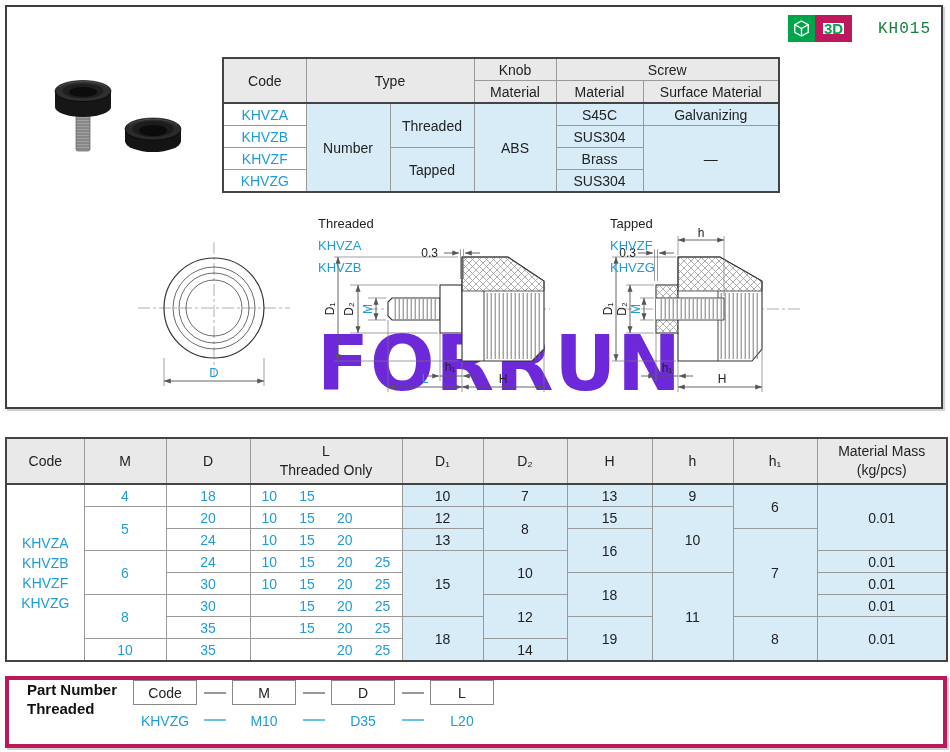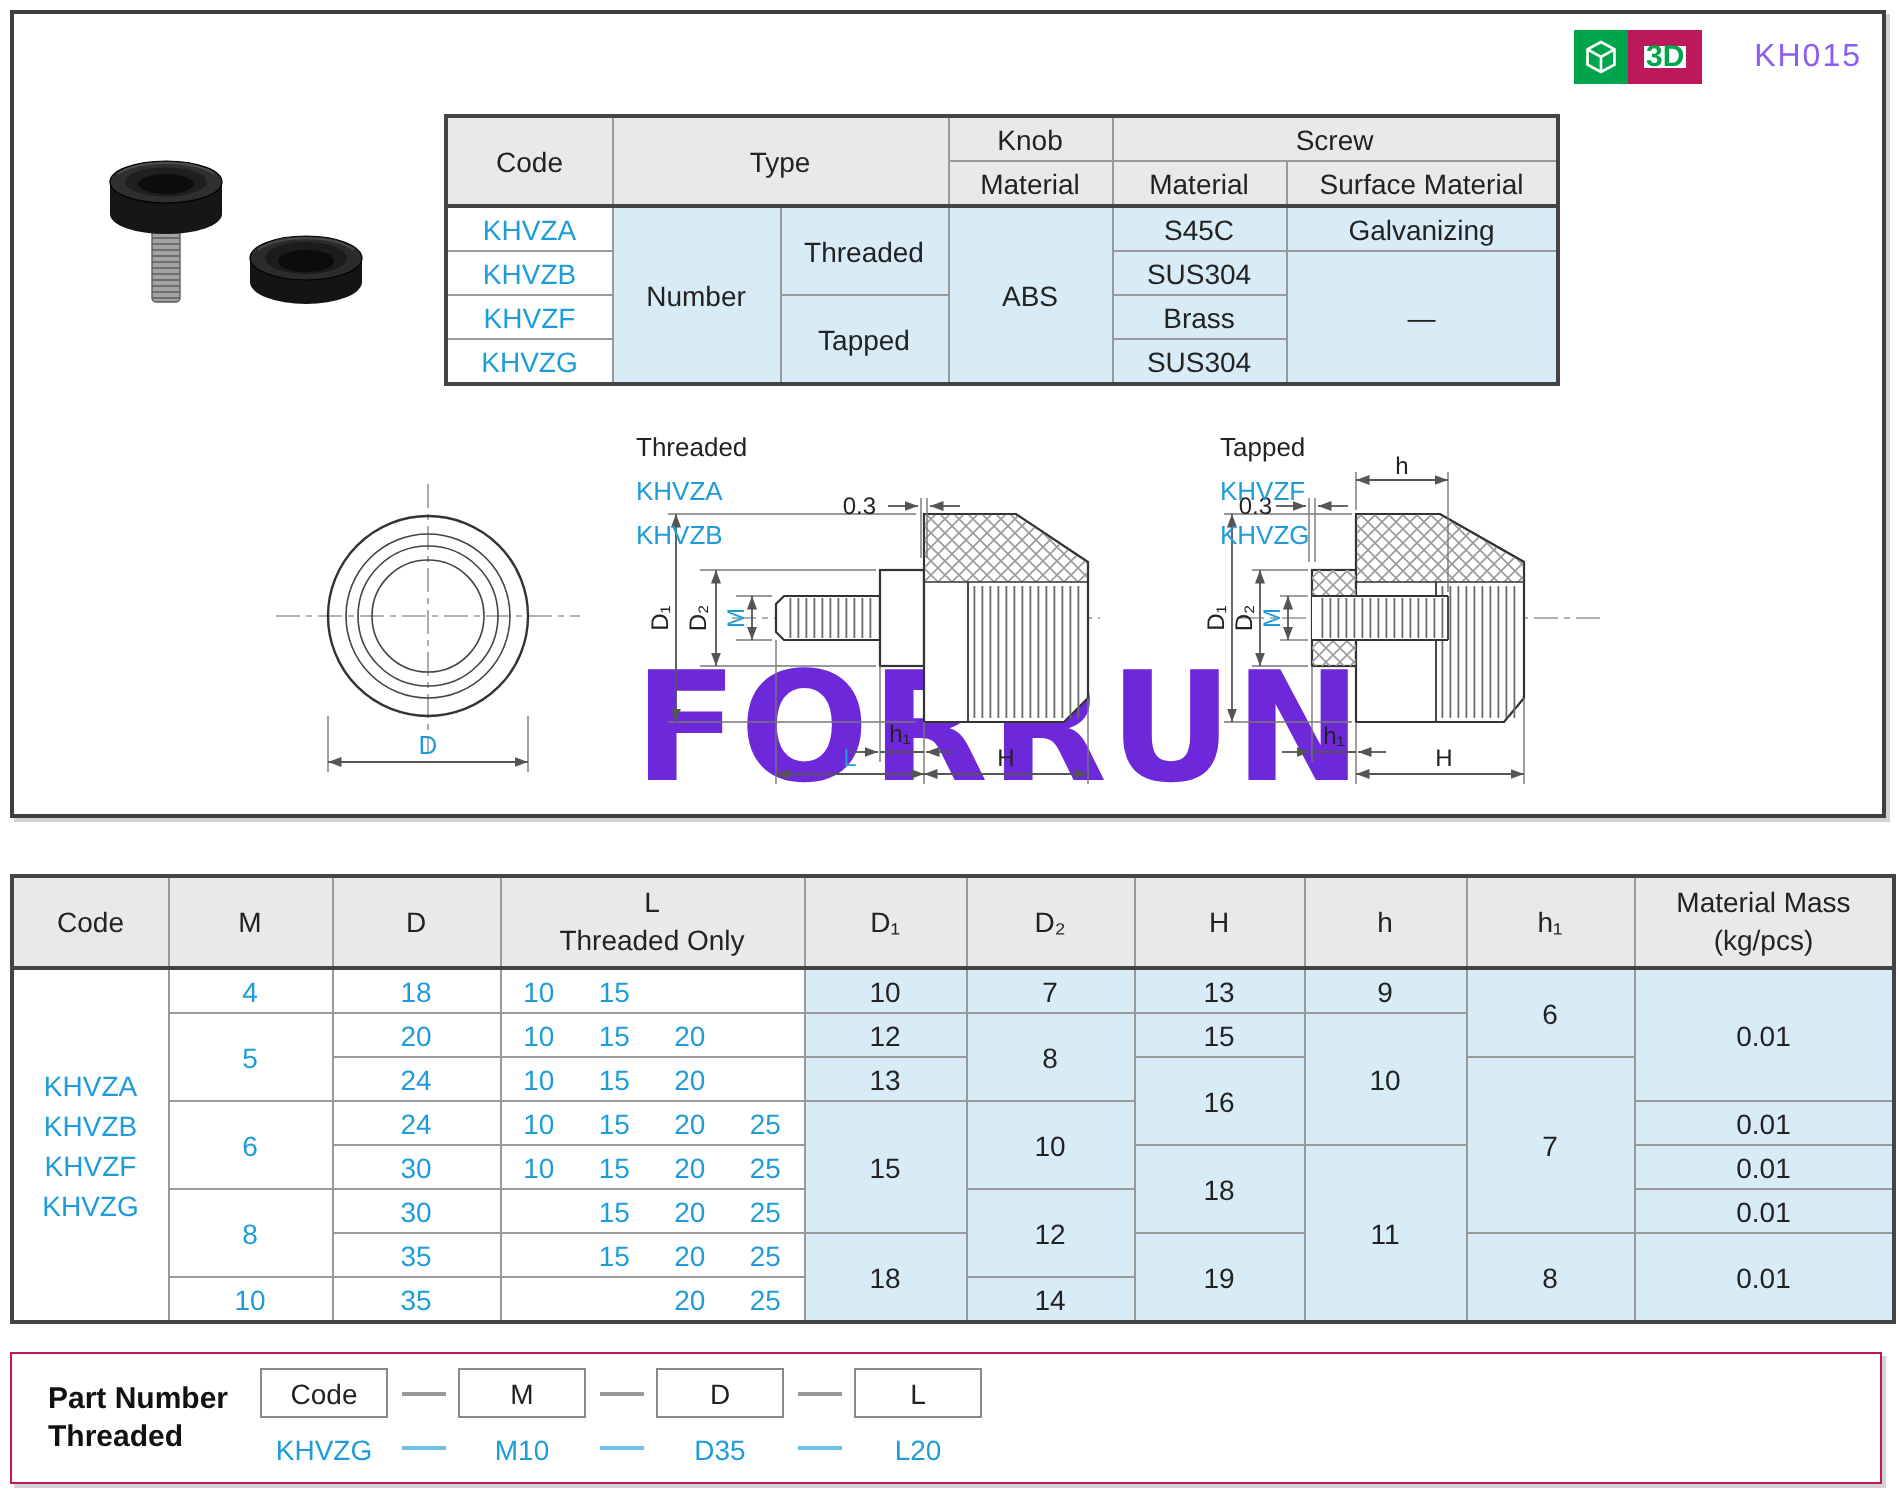--- a/index.html
+++ b/index.html
@@ -5,21 +5,21 @@
   html,body{margin:0;padding:0;background:#fff;}
   .page{position:relative;width:950px;height:752px;background:#fff;overflow:hidden;
         font-family:"Liberation Sans",sans-serif;color:#222;}
   
   .topbox{position:absolute;left:5px;top:5px;width:934px;height:400px;border:2px solid #3f3f3f;
           background:#fff;box-shadow:2px 2px 0 #d2d2d2;}
   .badge-row{position:absolute;top:8px;right:10px;display:flex;align-items:center;z-index:3;}
   .badge-cube{width:27px;height:27px;background:#00a44a;display:flex;align-items:center;justify-content:center;}
   .badge-3d-label{width:37px;height:27px;box-sizing:border-box;border:8px solid #be185d;background:#fff;
           color:#00a44a;font-weight:bold;font-size:15px;display:flex;align-items:center;justify-content:center;}
-  .part-id{margin-left:26px;font-size:16px;color:#8b5cf6;letter-spacing:1px;}
+  .part-id{margin-left:26px;font-size:16px;color:#15803d;letter-spacing:1px;font-family:Liberation Mono, monospace;}
   
   table{border-collapse:collapse;table-layout:fixed;}
   .spec-table{position:absolute;left:215px;top:50px;width:556px;font-size:14px;text-align:center;border:2px solid #444;z-index:3;}
   .spec-table th{background:#e9e9e9;font-weight:normal;height:21px;border:1px solid #999;padding:0;}
   .spec-table thead{border-bottom:2px solid #444;}
   .spec-table td{height:21px;border:1px solid #999;background:#d8ecf8;padding:0;}
   .spec-table td.code{background:#fff;color:#1e9cd9;}
   .dim-table{position:absolute;left:5px;top:437px;width:941px;font-size:14px;text-align:center;border:2px solid #444;}
   .dim-table th{background:#e9e9e9;font-weight:normal;border:1px solid #999;height:44px;padding:0;line-height:1.35;}
   .dim-table thead{border-bottom:2px solid #444;}
@@ -38,22 +38,22 @@
   .s1{stroke:#333;stroke-width:1.1;fill:#fff;}
   .s1n{stroke:#333;stroke-width:0.9;fill:none;}
   .thin{stroke:#444;stroke-width:0.8;fill:none;}
   .cl{stroke:#999;stroke-width:0.8;stroke-dasharray:12 3 3 3;fill:none;}
   .wl{stroke:#777;stroke-width:0.7;fill:none;}
   .dl{stroke:#555;stroke-width:0.9;fill:none;}
   .dt{font-size:12px;fill:#222;}
   .dtb{font-size:12px;fill:#1e9cd9;}
   .dtd{font-size:13px;fill:#1e9cd9;}
   
-  .pn-box{position:absolute;left:5px;top:676px;width:934px;height:64px;border:1px solid #be185d;
-          display:flex;align-items:center;background:#fff;box-shadow:2px 2px 0 #d2d2d2;}
+  .pn-box{position:absolute;left:5px;top:676px;width:934px;height:64px;border:4px solid #be185d;
+          display:flex;align-items:flex-start;background:#fff;box-shadow:2px 2px 0 #d2d2d2;}
   .pn-label{margin-left:18px;font-size:15px;font-weight:bold;line-height:19px;width:100px;color:#111;}
   .pn-chain{display:flex;align-items:flex-start;margin-left:6px;}
   .pn-unit{display:flex;flex-direction:column;align-items:center;width:64px;}
   .pn-cell{width:64px;height:25px;box-sizing:border-box;border:1.5px solid #888;background:#fff;
            display:flex;align-items:center;justify-content:center;font-size:14px;color:#222;}
   .pn-val{margin-top:8px;font-size:14px;color:#1e9cd9;}
   .pn-sep{width:35px;position:relative;height:50px;}
   .sep-dash{position:absolute;left:50%;transform:translateX(-50%);width:22px;height:2px;}
   .sep-gray{top:12px;background:#999;}
   .sep-blue{top:39px;background:#6fc0e8;}

